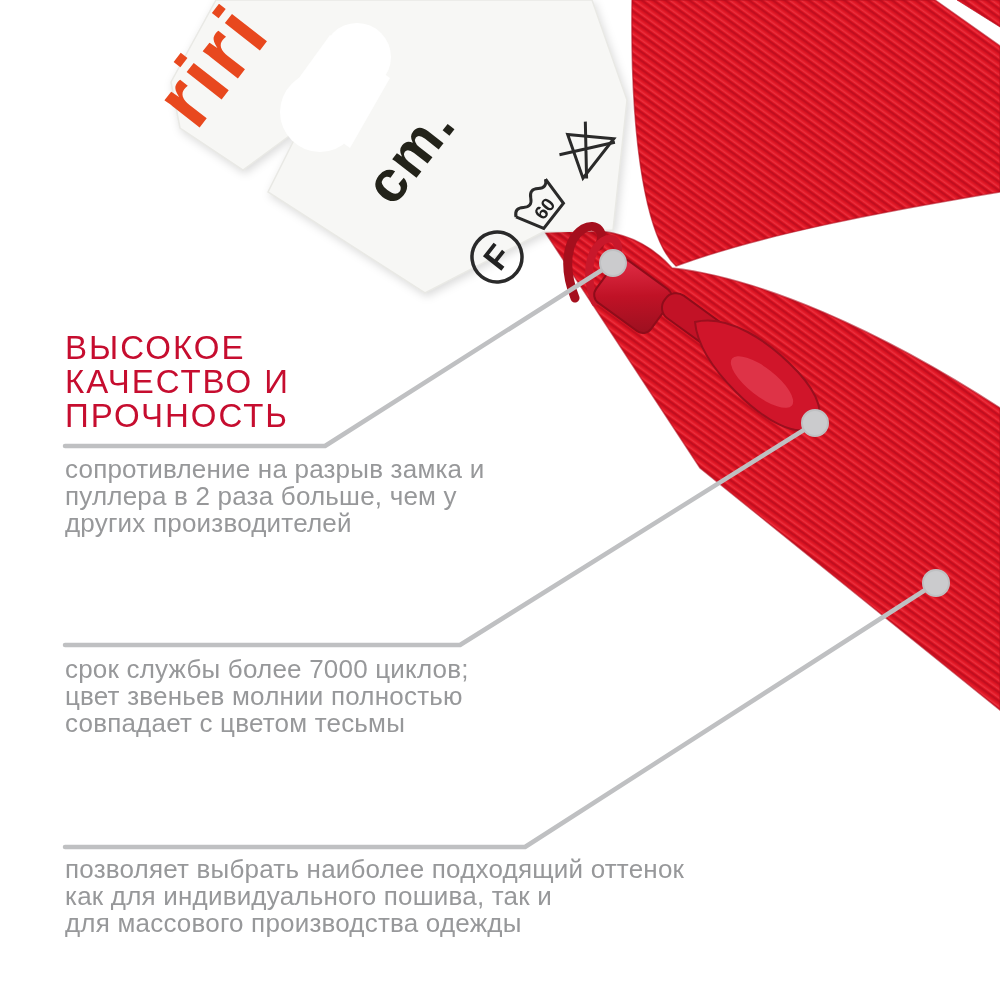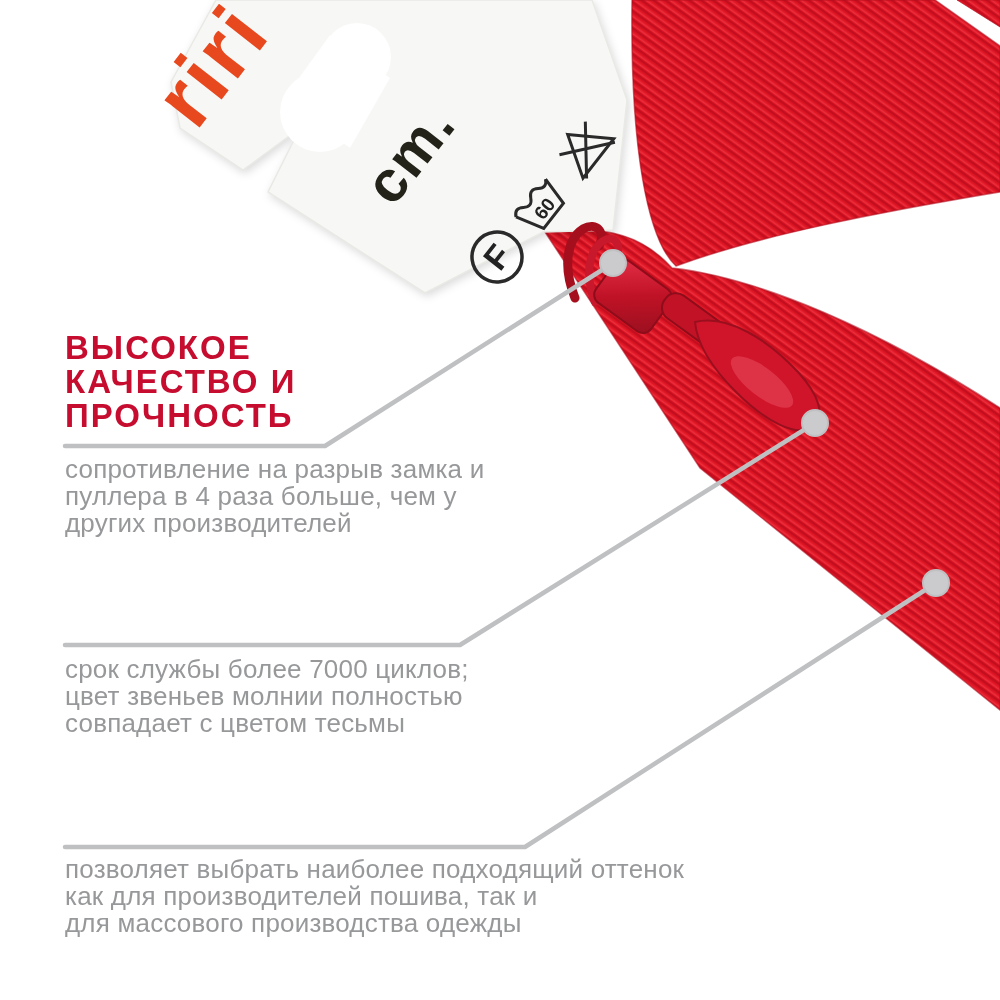--- a/index.html
+++ b/index.html
@@ -1,20 +1,20 @@
 <!DOCTYPE html>
 <html><head>
 <meta charset="utf-8">
 <style>
   html,body{margin:0;padding:0;background:#ffffff;}
   .scene{position:relative;width:1000px;height:1000px;overflow:hidden;background:#ffffff;
          font-family:"Liberation Sans","DejaVu Sans",sans-serif;}
   .scene svg{position:absolute;left:0;top:0;}
   .feature-title{position:absolute;margin:0;white-space:pre-line;
-      font-size:33px;line-height:34px;font-weight:700;letter-spacing:2px;
+      font-size:33px;line-height:34px;font-weight:400;letter-spacing:2px;
       color:#c60d2f;text-transform:uppercase;}
   .feature-desc{position:absolute;margin:0;white-space:pre-line;
       font-size:26px;line-height:27px;font-weight:400;letter-spacing:0.2px;
       color:#97989a;}
   .t1{left:65px;top:331px;}
   .t2{left:65px;top:563px;}
   .t3{left:65px;top:771px;}
   .d1{left:65px;top:456px;}
   .d2{left:65px;top:656px;}
   .d3{left:65px;top:856px;}
@@ -98,24 +98,24 @@
       <circle cx="613" cy="263" r="13" fill="#cbcbcd" stroke="#bfc0c2" stroke-width="2"></circle>
       <circle cx="815" cy="423" r="13" fill="#cbcbcd" stroke="#bfc0c2" stroke-width="2"></circle>
       <circle cx="936" cy="583" r="13" fill="#cbcbcd" stroke="#bfc0c2" stroke-width="2"></circle>
     </g>
   </svg>
 
   <h2 class="feature-title t1">ВЫСОКОЕ
 КАЧЕСТВО И
 ПРОЧНОСТЬ</h2>
   <p class="feature-desc d1">сопротивление на разрыв замка и
-пуллера в 4 раза больше, чем у
+пуллера в 2 раза больше, чем у
 других производителей</p>
 
   <p class="feature-desc d2">срок службы более 7000 циклов;
 цвет звеньев молнии полностью
 совпадает с цветом тесьмы</p>
 
   <p class="feature-desc d3">позволяет выбрать наиболее подходящий оттенок
-как для производителей пошива, так и
+как для индивидуального пошива, так и
 для массового производства одежды</p>
 
 </div>
 
 </body></html>

